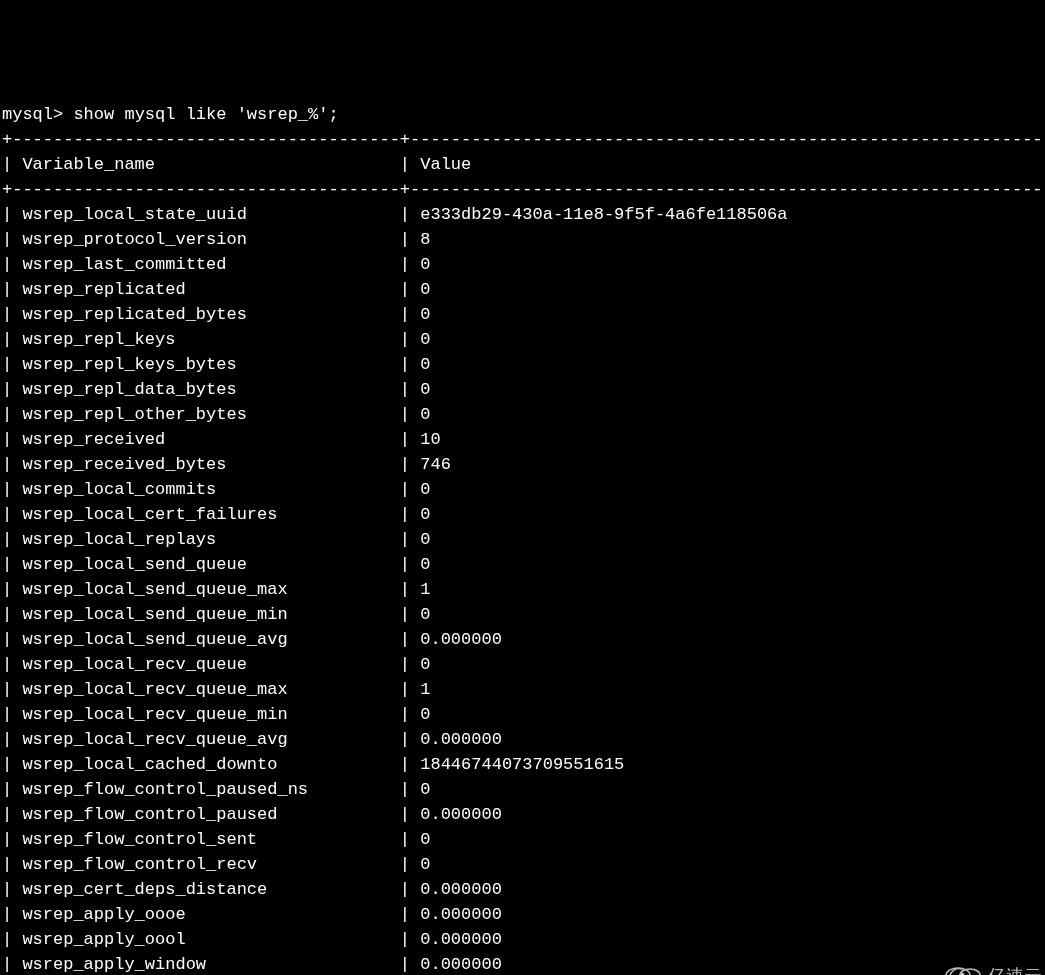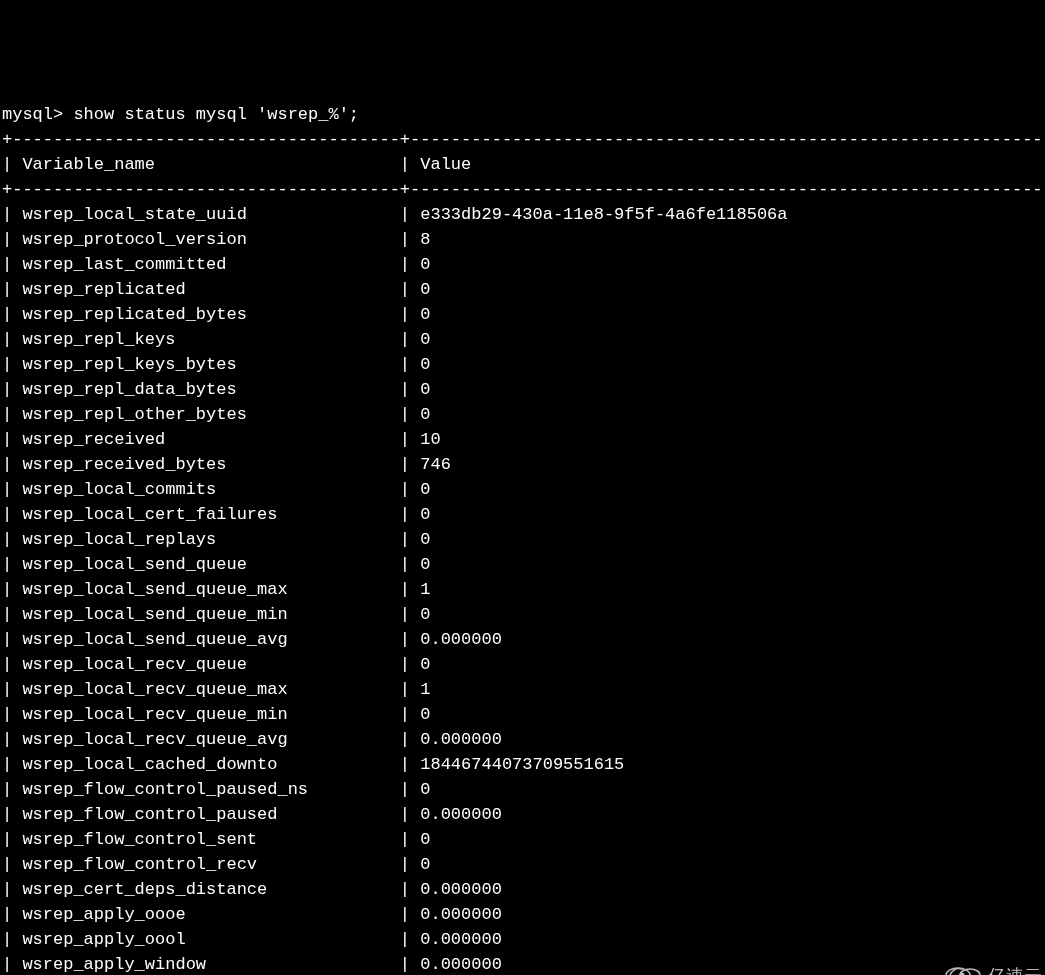--- a/index.html
+++ b/index.html
@@ -34,21 +34,21 @@
     .watermark svg {
       width: 100%;
       height: 100%;
     }
   </style>
 </head>
 <body>
 
 
 
-<div class="terminal"><span>mysql&gt; </span><span>show status mysql 'wsrep_%';</span>
+<div class="terminal"><span>mysql&gt; </span><span>show mysql like 'wsrep_%';</span>
 <span id="sep-top">+--------------------------------------+----------------------------------------------------------------+</span>
 <span id="header-row">| Variable_name                        | Value                                                          |</span>
 <span id="sep-mid">+--------------------------------------+----------------------------------------------------------------+</span>
 <span id="rows-container">| wsrep_local_state_uuid               | e333db29-430a-11e8-9f5f-4a6fe118506a                           |
 | wsrep_protocol_version               | 8                                                              |
 | wsrep_last_committed                 | 0                                                              |
 | wsrep_replicated                     | 0                                                              |
 | wsrep_replicated_bytes               | 0                                                              |
 | wsrep_repl_keys                      | 0                                                              |
 | wsrep_repl_keys_bytes                | 0                                                              |

